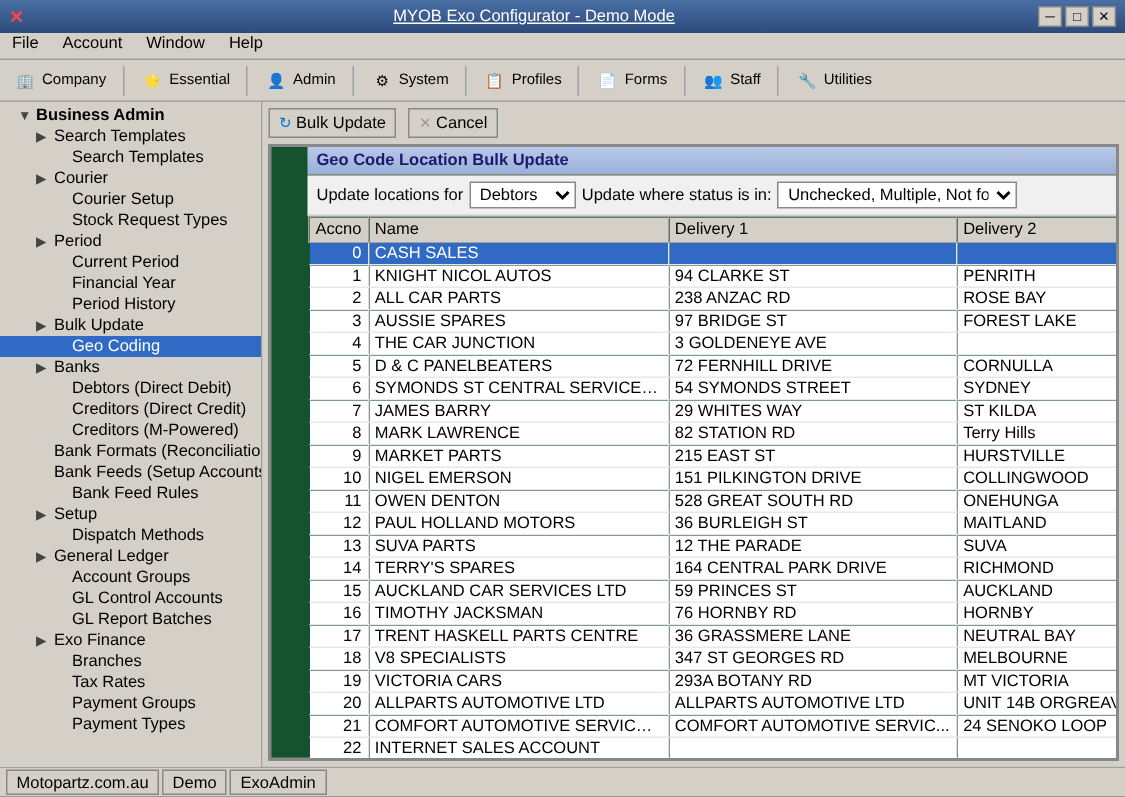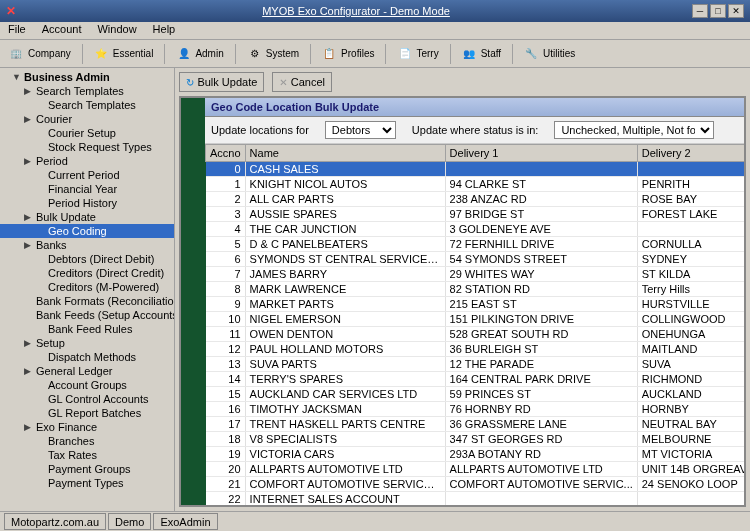--- a/index.html
+++ b/index.html
@@ -39,21 +39,21 @@
     .content { flex: 1; background: #d4d0c8; overflow: hidden; display: flex; flex-direction: column; padding: 4px; }
     
     
     .bulk-toolbar { display: flex; align-items: center; gap: 8px; margin-bottom: 4px; font-size: 11px; }
     .bulk-btn { display: flex; align-items: center; gap: 3px; padding: 2px 6px; border: 1px solid #888; background: #d4d0c8; cursor: pointer; font-size: 11px; height: 20px; }
     .bulk-btn-icon { font-size: 10px; color: #0078d4; }
 
     
     .panel { border: 2px solid #888; background: #14532d; flex: 1; display: flex; flex-direction: column; overflow: hidden; padding-left: 24px; }
     .panel-header { background: linear-gradient(to bottom, #b8c8e8, #9ab0d8); color: #1a1a6e; font-weight: bold; font-size: 11px; padding: 3px 6px; border-bottom: 1px solid #888; }
-    .panel-filter { display: flex; align-items: center; padding: 4px 6px; gap: 16px; font-size: 11px; border-bottom: 1px solid #ccc; background: #f0f0f0; flex-wrap: wrap; }
+    .panel-filter { display: flex; align-items: center; padding: 4px 6px; gap: 4px; font-size: 11px; border-bottom: 1px solid #ccc; background: #f0f0f0; flex-wrap: wrap; }
     .filter-label { white-space: nowrap; }
     .filter-select { height: 18px; border: 1px solid #888; background: white; font-size: 11px; padding: 0 2px; }
     
     
     .table-container { flex: 1; overflow: auto; }
     table { width: 100%; border-collapse: collapse; font-size: 11px; }
     thead th { background: #d4d0c8; border: 1px solid #a0a0a0; padding: 2px 4px; text-align: left; position: sticky; top: 0; z-index: 1; font-weight: normal; white-space: nowrap; margin-left: 44px; }
     tbody tr { cursor: pointer; }
     tbody tr:nth-child(odd) { background: white; }
     tbody tr:nth-child(even) { background: white; }
@@ -115,21 +115,21 @@
     <span>System</span>
   </div>
   <div class="toolbar-sep"></div>
   <div class="toolbar-btn">
     <div class="toolbar-icon">📋</div>
     <span>Profiles</span>
   </div>
   <div class="toolbar-sep"></div>
   <div class="toolbar-btn">
     <div class="toolbar-icon">📄</div>
-    <span>Terry</span>
+    <span>Forms</span>
   </div>
   <div class="toolbar-sep"></div>
   <div class="toolbar-btn">
     <div class="toolbar-icon">👥</div>
     <span>Staff</span>
   </div>
   <div class="toolbar-sep"></div>
   <div class="toolbar-btn">
     <div class="toolbar-icon">🔧</div>
     <span>Utilities</span>

